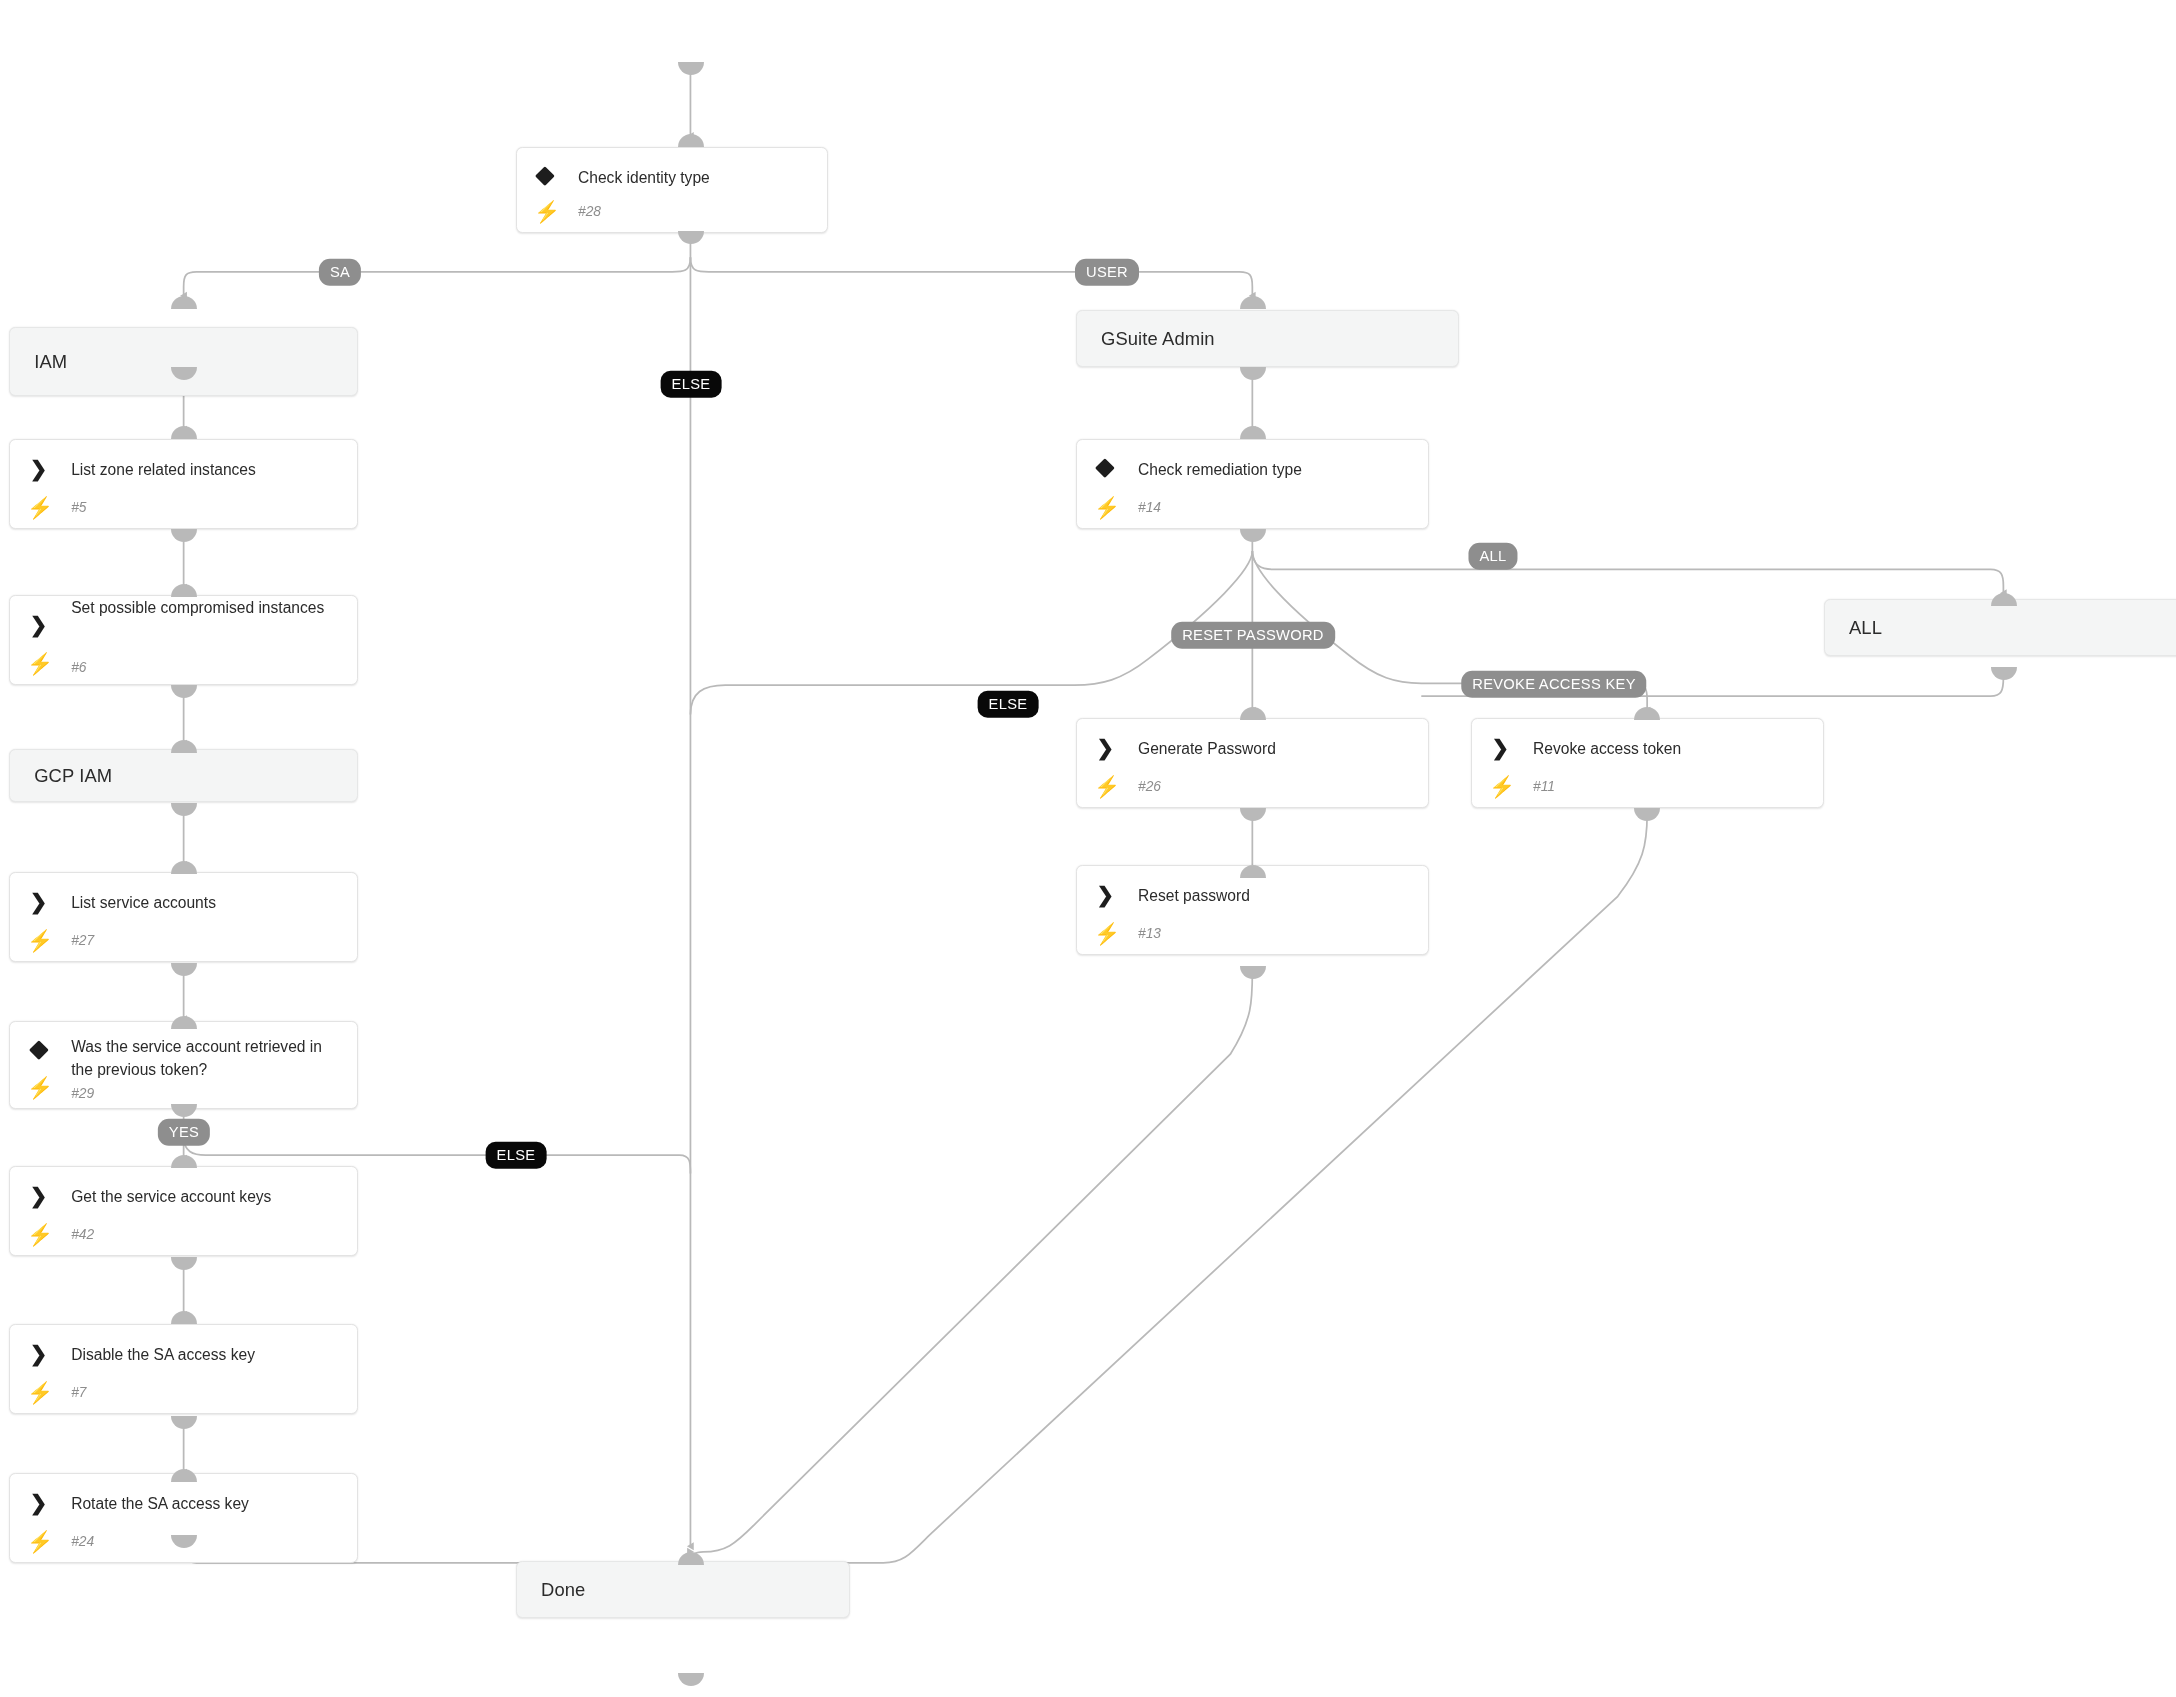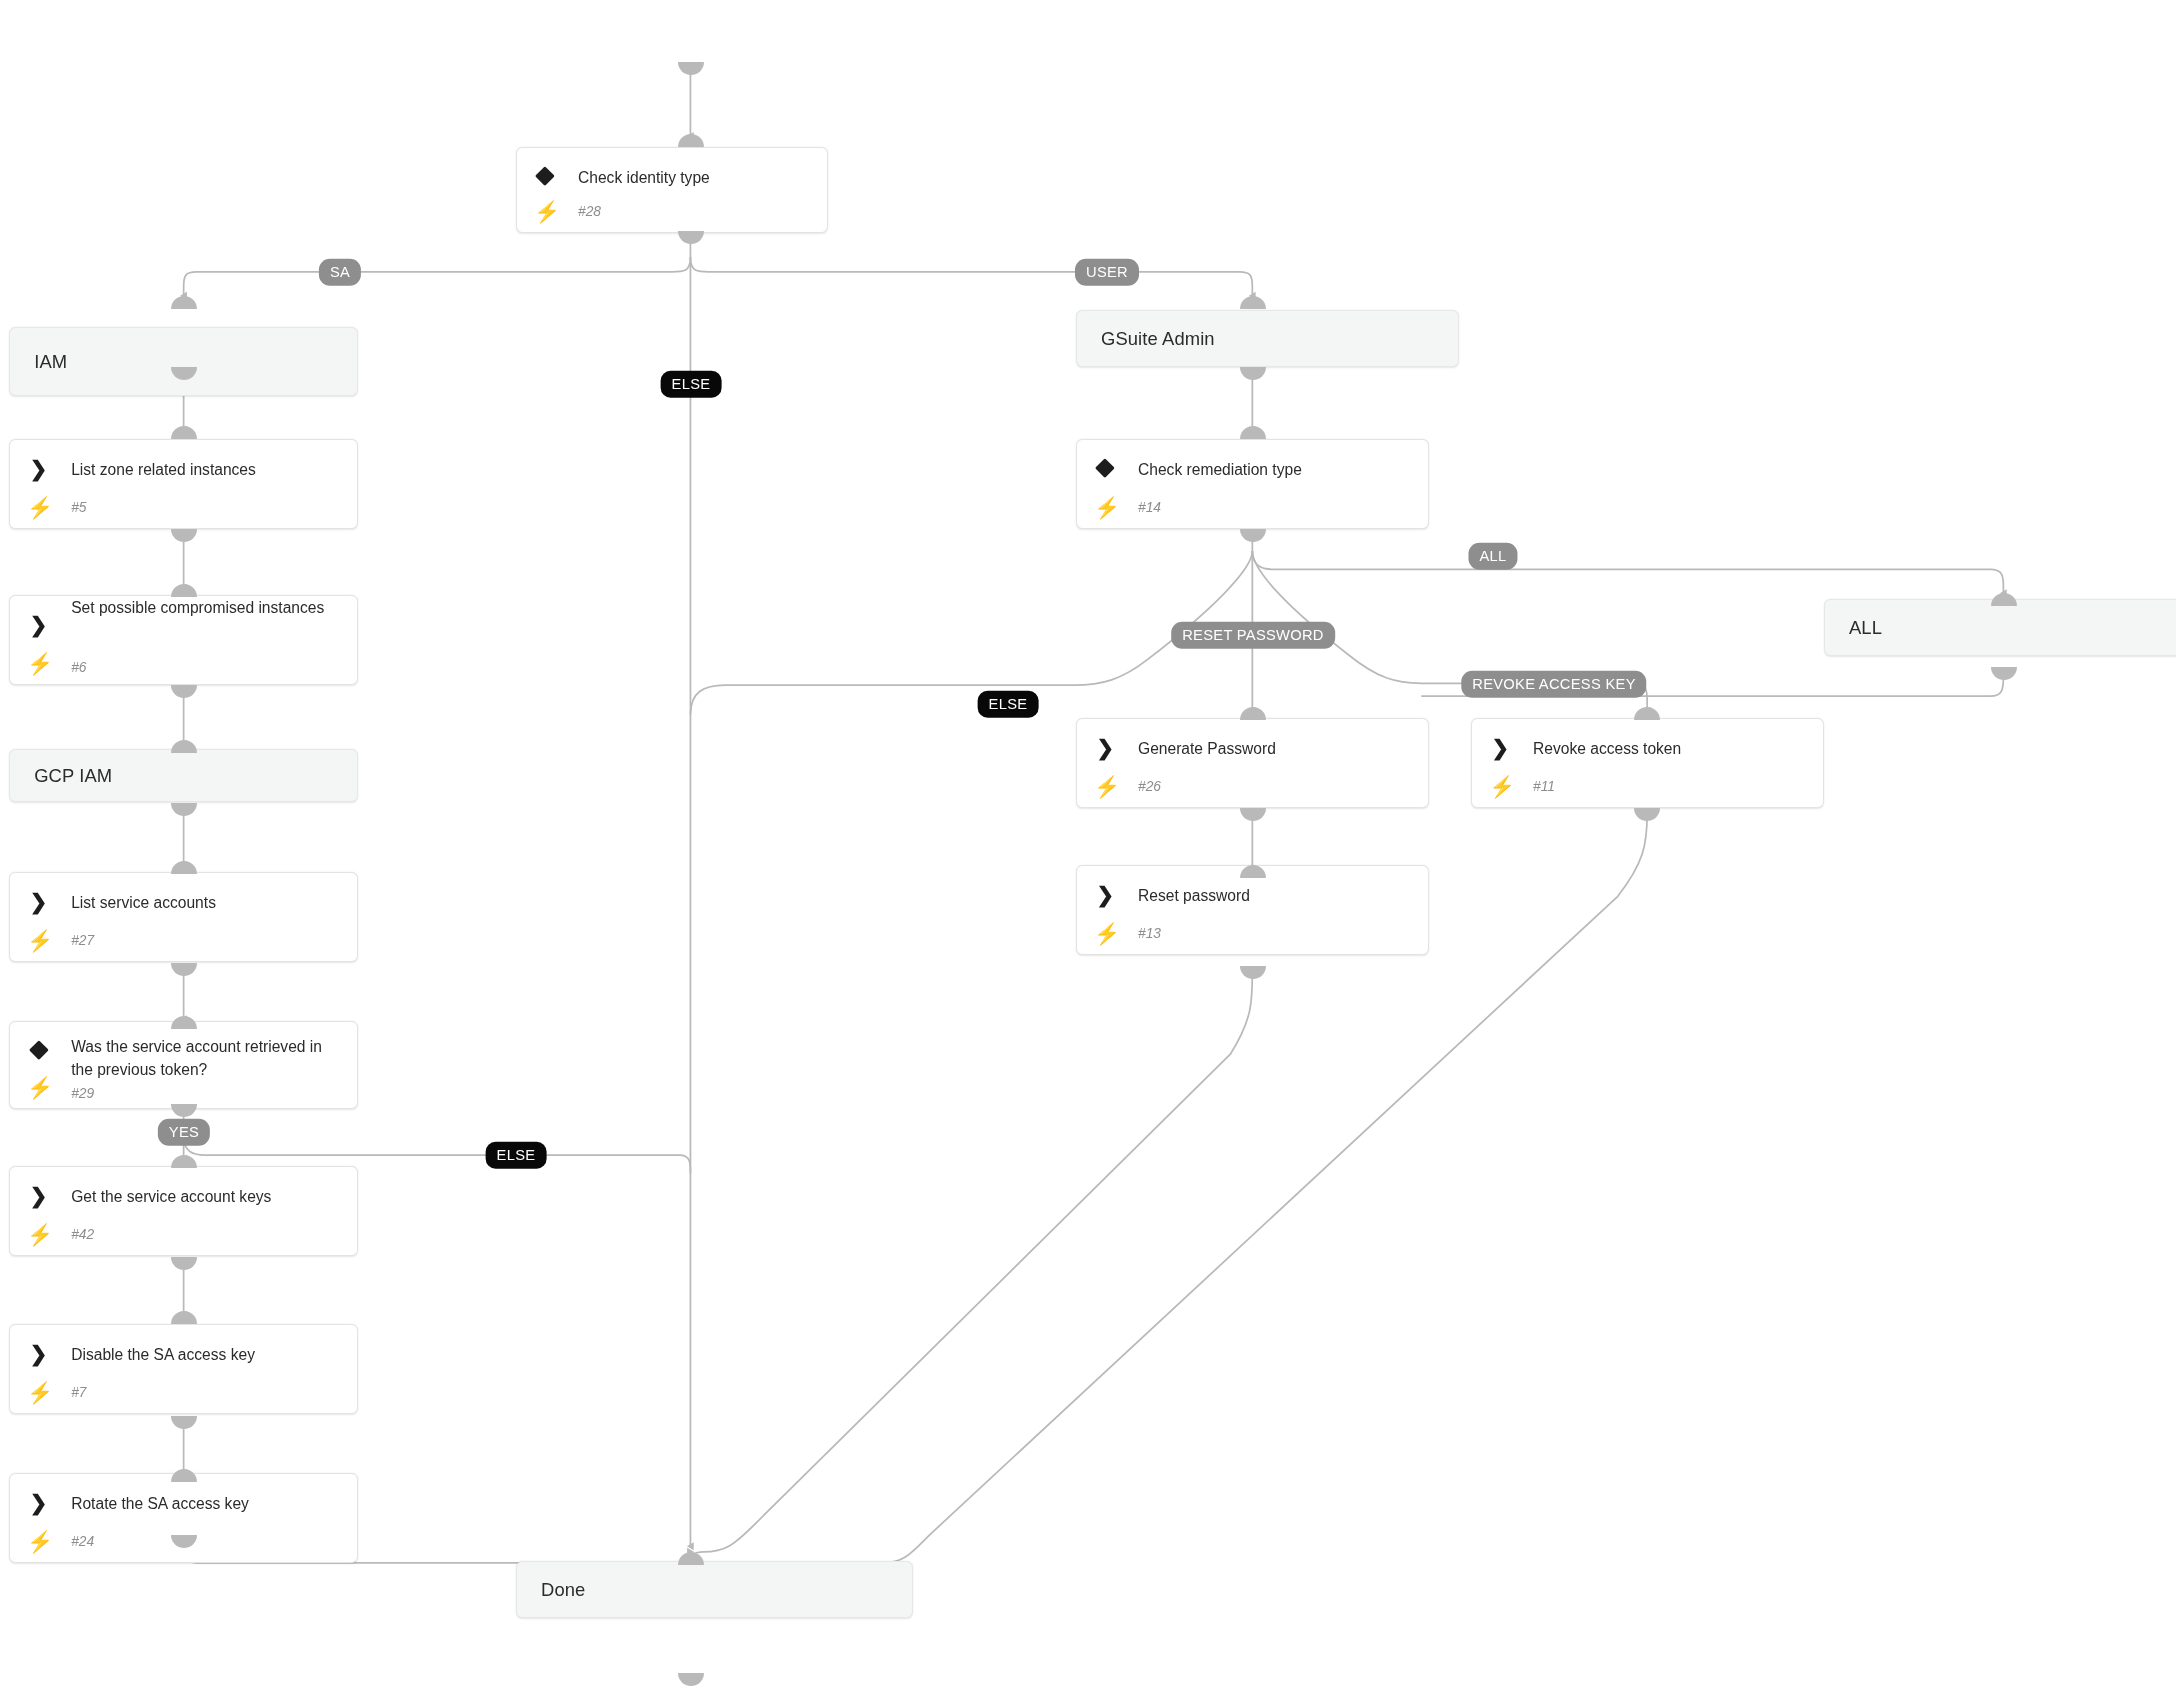--- a/index.html
+++ b/index.html
@@ -342,21 +342,21 @@
     <span class="num">#13</span>
   </div>
 
   <div class="node task" style="left:1471px; top:718px; width:353px; height:90px;">
     <span class="glyph chevron">❯</span>
     <span class="label">Revoke access token</span>
     <span class="bolt">⚡</span>
     <span class="num">#11</span>
   </div>
 
-  <div class="node grey" style="left:516px; top:1561px; width:397px; height:57px;">
+  <div class="node grey" style="left:516px; top:1561px; width:334px; height:57px;">
     <span class="title">Done</span>
   </div>
 
   <div class="pill grey" style="left:340px; top:272px;">SA</div>
 
   <div class="pill grey" style="left:1107px; top:272px;">USER</div>
 
   <div class="pill dark" style="left:691px; top:384px;">ELSE</div>
 
   <div class="pill grey" style="left:1493px; top:556px;">ALL</div>

